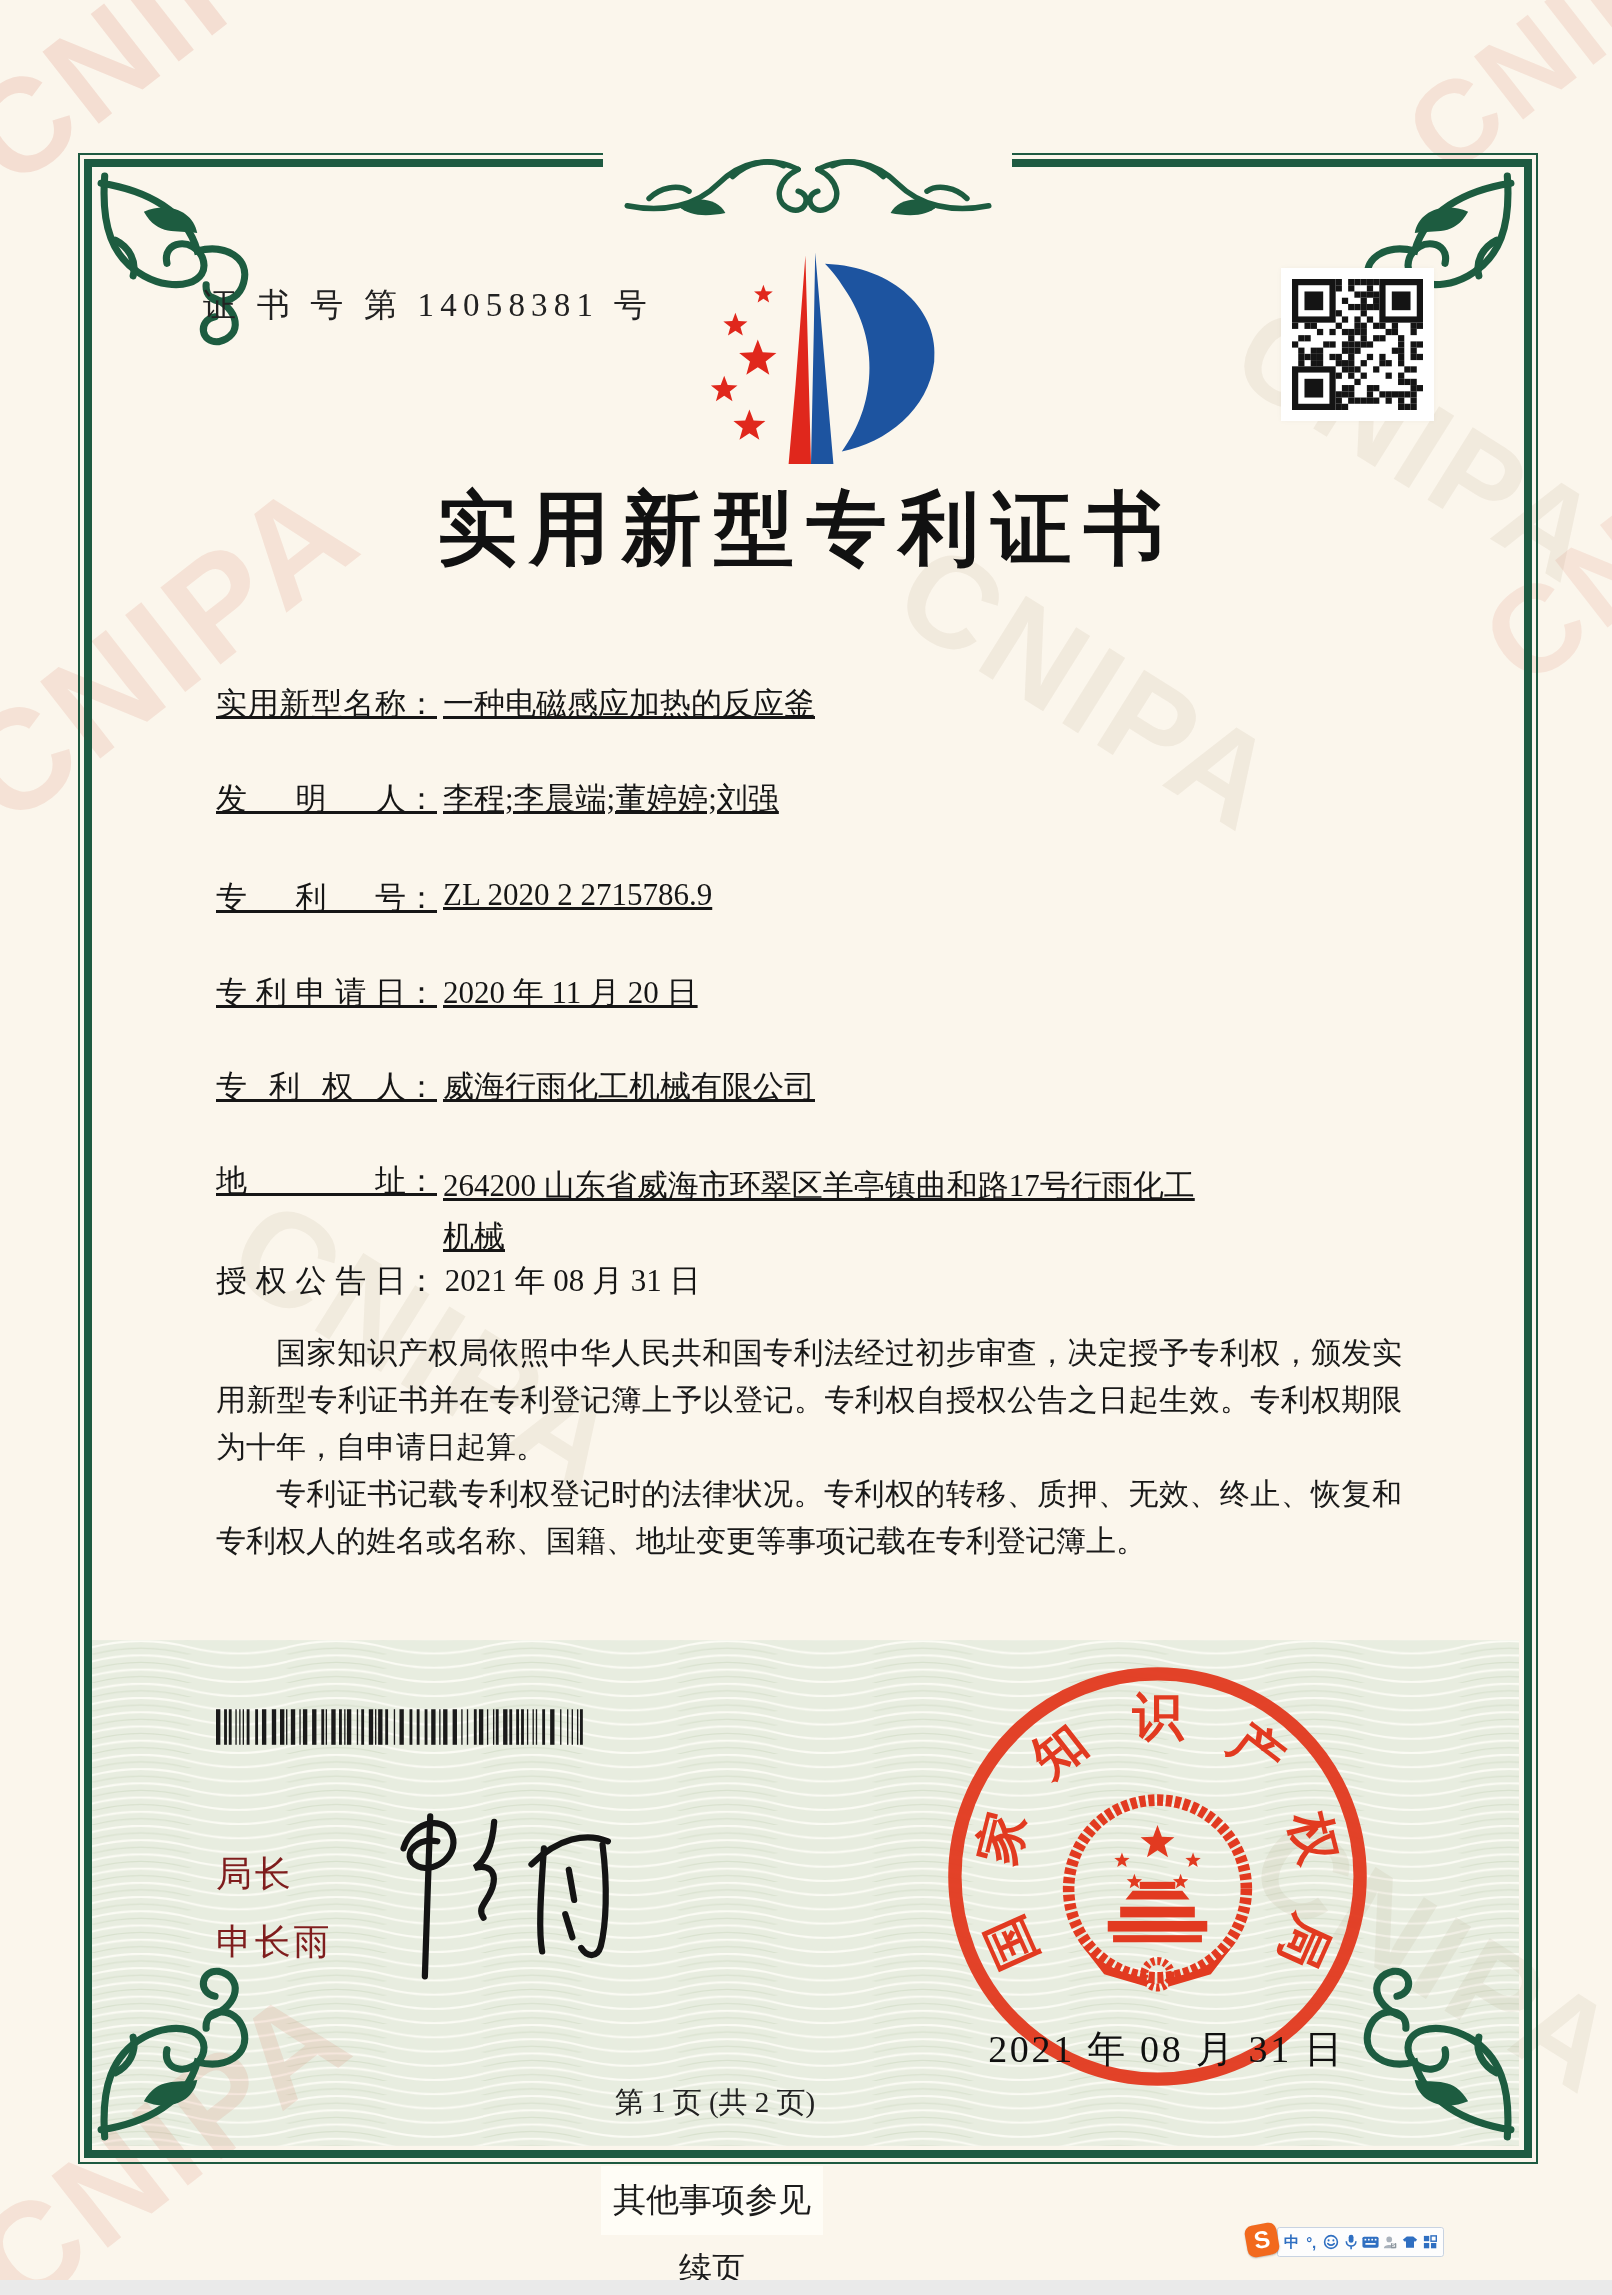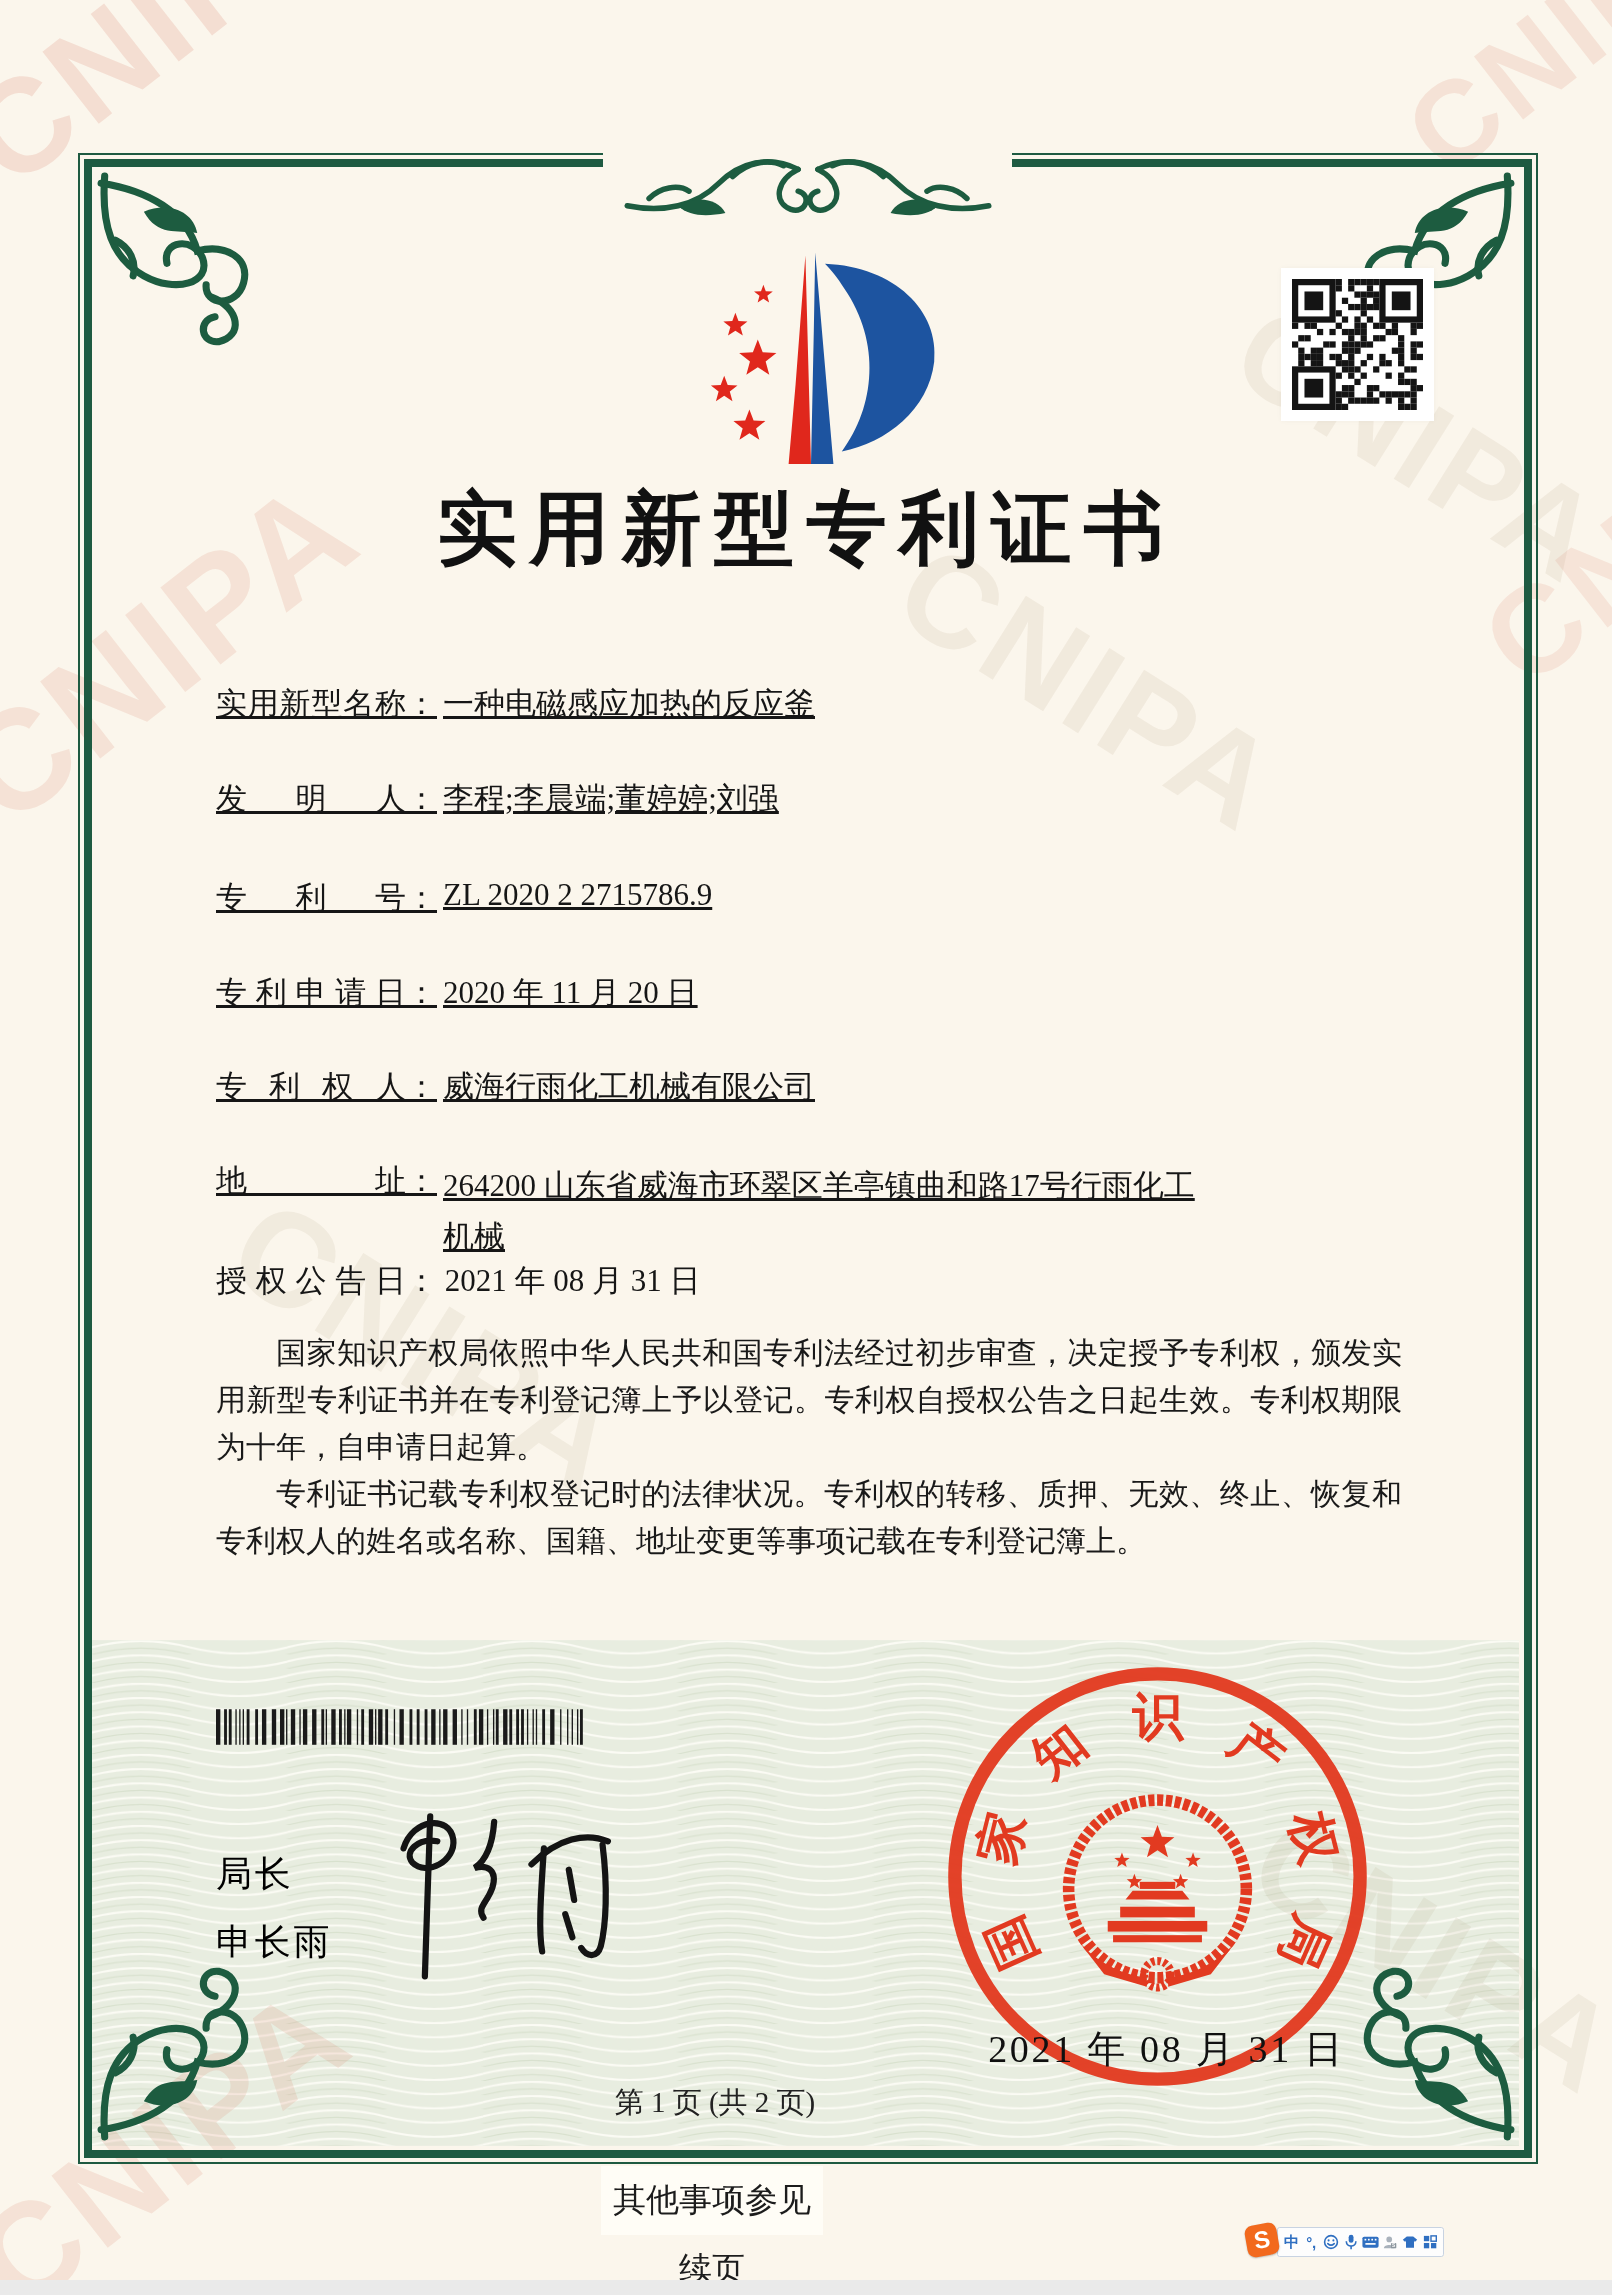--- a/index.html
+++ b/index.html
@@ -42,21 +42,21 @@
   .flabel{display:inline-block;width:190px;text-align:justify;text-align-last:justify;white-space:nowrap;}
   .fcolon{display:inline-block;}
   .fvalue{display:inline-block;margin-left:6px;}
   .addr-line{line-height:51px;}
   .grant-row{left:216px;font-size:31px;color:#161616;display:flex;gap:69px;}
   .body-par{left:216px;width:1186px;font-size:30px;line-height:47px;color:#191919;
             text-align:justify;}
   .body-par p{margin:0;text-indent:2em;}
 
   .barcode{left:216px;top:1709px;width:368px;height:36px;}
-  .signer{left:216px;font-size:36px;color:#000000;letter-spacing:2.7px;
+  .signer{left:216px;font-size:36px;color:#7f1d1d;letter-spacing:2.7px;
           font-family:"Liberation Sans","DejaVu Sans",sans-serif;font-weight:500;}
   .signature{left:384px;top:1802px;z-index:6;}
 
   .seal{left:946px;top:1665px;width:423px;height:423px;z-index:6;}
   .seal svg{position:absolute;left:0;top:0;}
   .seal-char{position:absolute;left:212px;top:212px;font-size:51px;font-weight:bold;
              color:#e23a20;z-index:7;font-family:"Liberation Sans","DejaVu Sans",sans-serif;}
   .seal-date{left:953px;top:2024px;width:427px;text-align:center;font-size:38px;color:#101010;
              letter-spacing:2.7px;z-index:8;}
 
@@ -165,20 +165,21 @@
         <g fill="none" stroke="#1d5c40" stroke-width="3" stroke-linecap="round">
           <path d="M2,40 C22,44 40,40 52,28 C64,16 80,12 96,20"></path>
           <path d="M96,20 C84,26 82,38 92,42 C100,45 104,34 96,32"></path>
           <path d="M30,40 C40,34 52,36 56,44 C46,46 36,46 30,40 Z" fill="#1d5c40" stroke="none"></path>
           <path d="M60,24 C68,16 80,14 88,18"></path>
           <path d="M14,36 C20,30 30,28 36,32"></path>
         </g>
       </svg>
   </div>
 
+  <div class="abs cert-no">证 书 号 第 14058381 号</div>
 
   <svg class="abs logo" viewBox="0 0 200 160">
     <g id="logo-stars" fill="#e0271c">
         <path d="M56.0,27.0L57.7,31.6L62.7,31.8L58.8,34.9L60.1,39.7L56.0,36.9L51.9,39.7L53.2,34.9L49.3,31.8L54.3,31.6Z"></path>
         <path d="M36.0,47.0L38.2,52.9L44.6,53.2L39.6,57.2L41.3,63.3L36.0,59.8L30.7,63.3L32.4,57.2L27.4,53.2L33.8,52.9Z"></path>
         <path d="M52.0,66.0L55.5,75.2L65.3,75.7L57.6,81.8L60.2,91.3L52.0,85.9L43.8,91.3L46.4,81.8L38.7,75.7L48.5,75.2Z"></path>
         <path d="M28.0,92.0L30.5,98.6L37.5,98.9L32.0,103.3L33.9,110.1L28.0,106.2L22.1,110.1L24.0,103.3L18.5,98.9L25.5,98.6Z"></path>
         <path d="M46.0,116.0L49.0,123.9L57.4,124.3L50.8,129.6L53.1,137.7L46.0,133.0L38.9,137.7L41.2,129.6L34.6,124.3L43.0,123.9Z"></path>
       </g>
     <polygon points="86,6 79,98 74,155 90,155" fill="#e0271c"></polygon>

